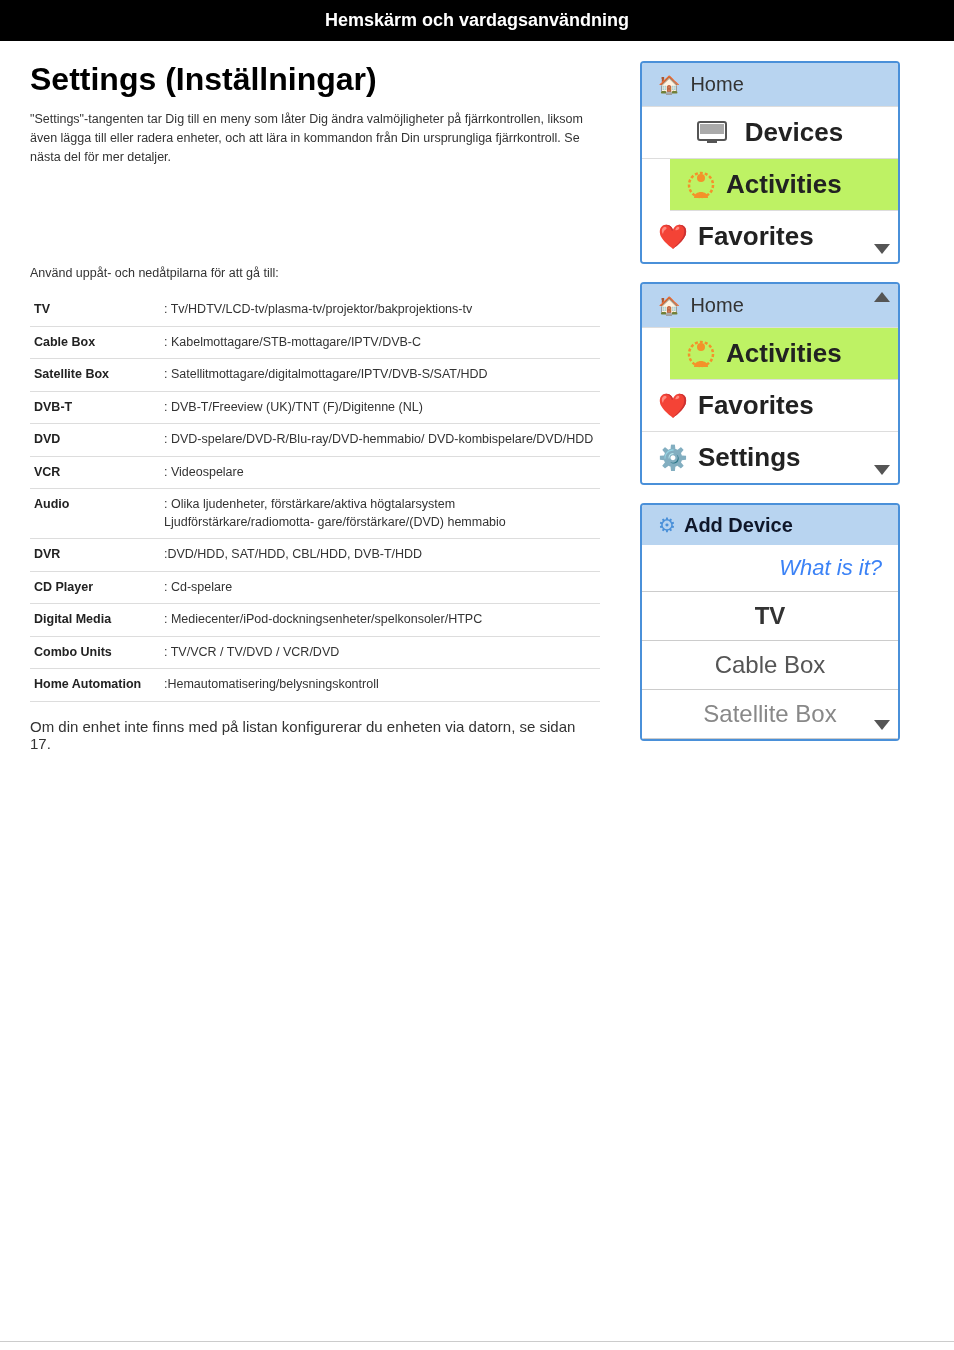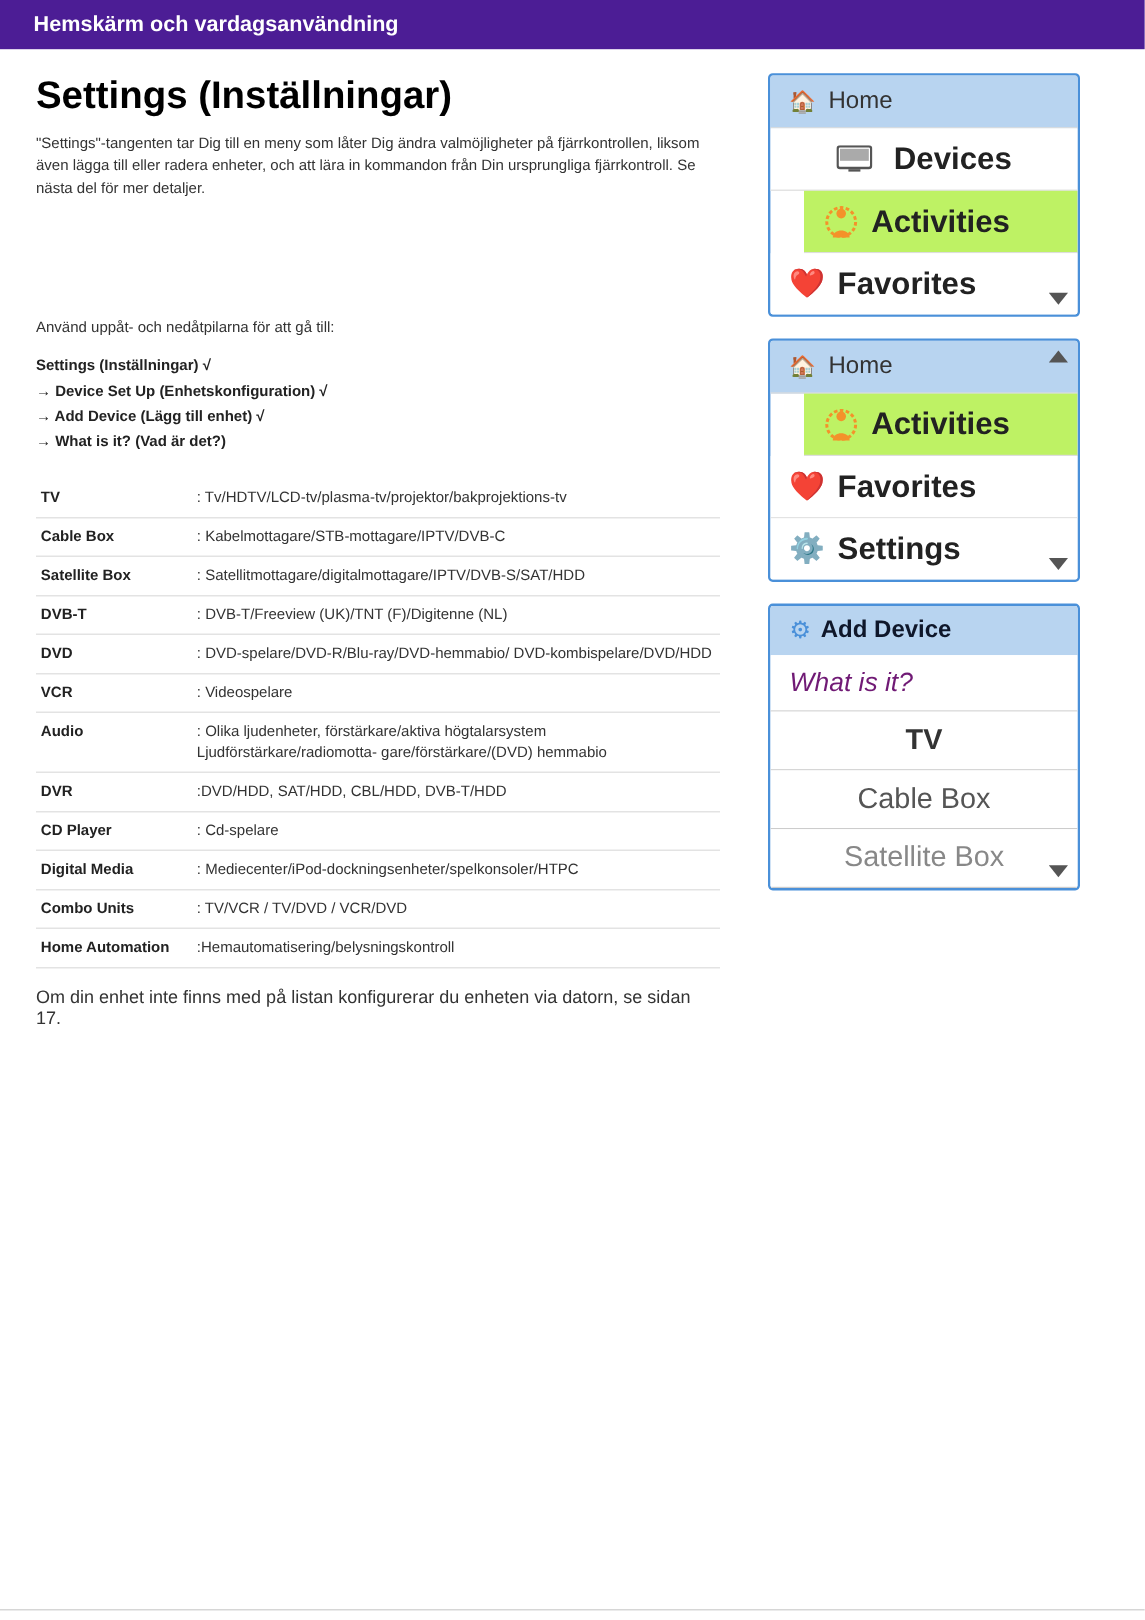--- a/index.html
+++ b/index.html
@@ -8,24 +8,24 @@
       background: #fff;
       width: 954px;
       min-height: 1350px;
       position: relative;
       font-size: 13px;
       color: #222;
     }
 
     
     .page-header {
-      background: #4c1d95;
+      background: #000000;
       color: #fff;
-      text-align: left;
-      padding: 10px 28px;
+      text-align: center;
+      padding: 10px 8px;
       font-size: 18px;
       font-weight: bold;
       margin-bottom: 0;
     }
 
     
     .main-content {
       padding: 20px 30px 20px 30px;
       width: 630px;
       float: left;
@@ -310,28 +310,20 @@
 <div style="display:flex; min-height:1280px;">
 
   <div class="main-content">
 
     <h1 class="section-title">Settings (Inställningar)</h1>
 
     <p class="intro-text">"Settings"-tangenten tar Dig till en meny som låter Dig ändra valmöjligheter på fjärrkontrollen, liksom även lägga till eller radera enheter, och att lära in kommandon från Din ursprungliga fjärrkontroll. Se nästa del för mer detaljer.</p>
 
     <p class="nav-instruction">Använd uppåt- och nedåtpilarna för att gå till:</p>
 
-    <div class="settings-menu">
-      <p>
-        <strong>Settings (Inställningar) √</strong><br>
-        <strong>→ Device Set Up (Enhetskonfiguration) √</strong><br>
-        <strong>→ Add Device (Lägg till enhet) √</strong><br>
-        <strong>→ What is it? (Vad är det?)</strong>
-      </p>
-    </div>
 
     <table class="device-table">
       <tbody id="device-rows">
           <tr>
             <td>TV</td>
             <td>: Tv/HDTV/LCD-tv/plasma-tv/projektor/bakprojektions-tv</td>
           </tr>
           <tr>
             <td>Cable Box</td>
             <td>: Kabelmottagare/STB-mottagare/IPTV/DVB-C</td>
@@ -449,21 +441,21 @@
         <span style="font-size:26px; font-weight:bold;">Settings</span>
         <span class="panel-arrow"></span>
       </div>
     </div>
 
     <div class="device-panel">
       <div class="device-panel-header">
         <span class="add-device-icon">⚙</span>
         <span style="font-size:20px; font-weight:bold; color:#0f172a;">Add Device</span>
       </div>
-      <div class="device-panel-item what-is-it" style="text-align:left; font-size:22px; color:#701a75; font-style:italic;">
+      <div class="device-panel-item what-is-it" style="text-align:right; font-size:22px; color:#3b82f6; font-style:italic;">
         <span>What is it?</span>
       </div>
       <div class="device-panel-item tv-item" style="text-align:center; font-size:24px; color:#333; font-weight:bold;">
         <span>TV</span>
       </div>
       <div class="device-panel-item cable-box-item" style="text-align:center; font-size:24px; color:#555;">
         <span>Cable Box</span>
       </div>
       <div class="device-panel-item satellite-box-item" style="text-align:center; font-size:24px; color:#888; position:relative;">
         <span>Satellite Box</span>

